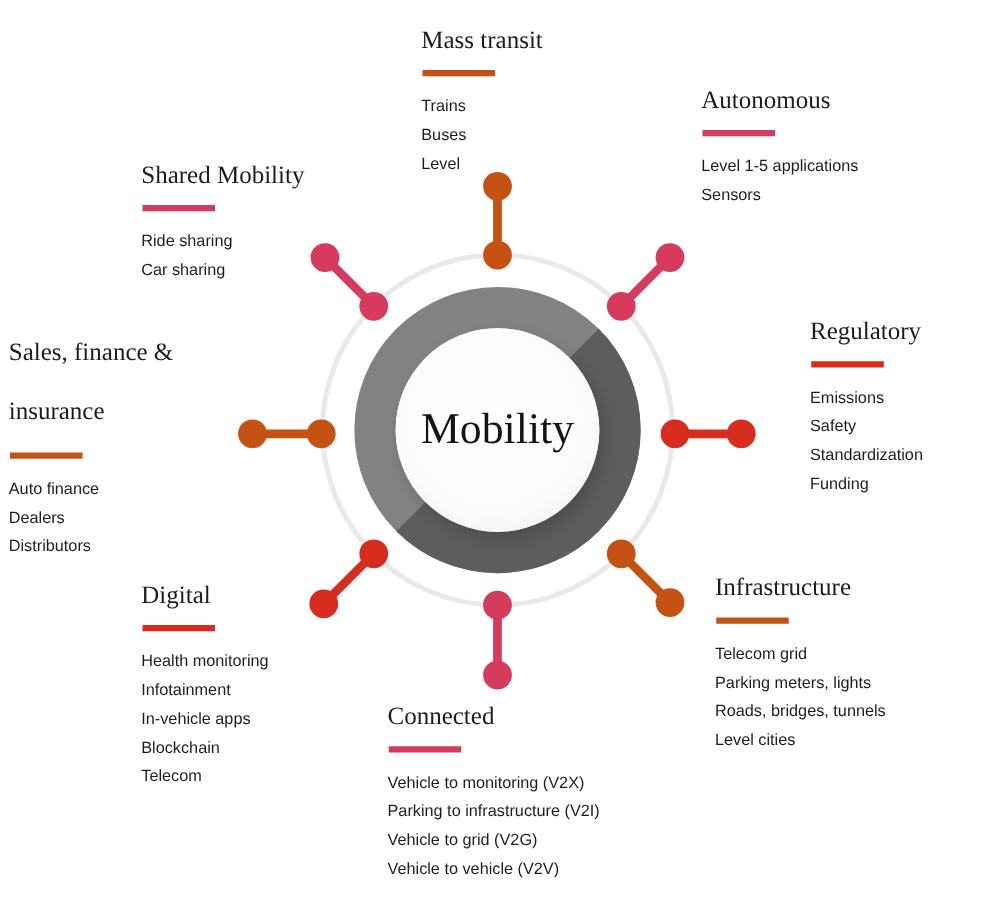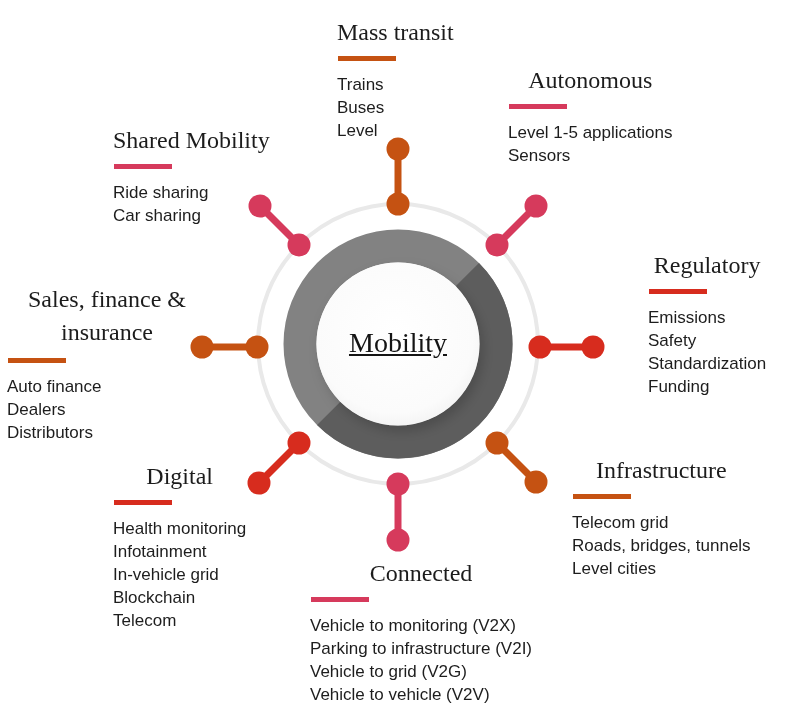--- a/index.html
+++ b/index.html
@@ -12,55 +12,53 @@
     font-family: "Liberation Sans", sans-serif;
   }
   .hub-svg { position: absolute; left: 0; top: 0; }
   .center-label {
     position: absolute;
     left: 298px;
     top: 323px;
     width: 200px;
     text-align: center;
     font-family: "Liberation Serif", serif;
-    font-size: 28px;
+    font-size: 35px;
     line-height: 40px;
     color: #141414;
-    text-decoration: underline;
   }
   .cat { position: absolute; }
   .cat h2 {
     margin: 0;
     font-family: "Liberation Serif", serif;
     font-weight: 400;
-    font-size: 24px;
+    font-size: 20px;
     line-height: 29px;
     color: #1c1c1c;
     white-space: nowrap;
-    text-align: center;
-  }
-  .cat.wrap h2 { white-space: normal; line-height: 33px; margin-top: 24px; }
+  }
+  .cat.wrap h2 { white-space: normal; line-height: 47px; }
   .accent-bar {
     display: block;
     width: 58px;
     height: 5px;
     margin: 9px 0 12px 1px;
     background: #999;
   }
   .cat ul {
     margin: 0;
     padding: 0;
     list-style: none;
-    font-size: 17px;
+    font-size: 13px;
     line-height: 23px;
     color: #1d1d1d;
     white-space: nowrap;
   }
   .pos-mass-transit  { left: 337px; top: 18px; }
-  .pos-autonomous    { left: 508px; top: 66px; }
+  .pos-autonomous    { left: 561px; top: 66px; }
   .pos-regulatory    { left: 648px; top: 251px; }
   .pos-infrastructure{ left: 572px; top: 456px; }
   .pos-connected     { left: 310px; top: 559px; }
   .pos-digital       { left: 113px; top: 462px; }
   .pos-sales         { left: 7px;   top: 259px; width: 200px; }
   .pos-shared        { left: 113px; top: 126px; }
 </style>
 </head>
 <body>
 
@@ -158,20 +156,21 @@
         <li>Standardization</li>
         <li>Funding</li>
       </ul>
   </section>
 
   <section class="cat pos-infrastructure">
     <h2>Infrastructure</h2>
     <span class="accent-bar" style="background: rgb(197, 82, 18);"></span>
     <ul>
         <li>Telecom grid</li>
+        <li>Parking meters, lights</li>
         <li>Roads, bridges, tunnels</li>
         <li>Level cities</li>
       </ul>
   </section>
 
   <section class="cat pos-connected">
     <h2>Connected</h2>
     <span class="accent-bar" style="background: rgb(214, 58, 92);"></span>
     <ul>
         <li>Vehicle to monitoring (V2X)</li>
@@ -180,21 +179,21 @@
         <li>Vehicle to vehicle (V2V)</li>
       </ul>
   </section>
 
   <section class="cat pos-digital">
     <h2>Digital</h2>
     <span class="accent-bar" style="background: rgb(215, 44, 30);"></span>
     <ul>
         <li>Health monitoring</li>
         <li>Infotainment</li>
-        <li>In-vehicle grid</li>
+        <li>In-vehicle apps</li>
         <li>Blockchain</li>
         <li>Telecom</li>
       </ul>
   </section>
 
   <section class="cat wrap pos-sales">
     <h2>Sales, finance &amp; insurance</h2>
     <span class="accent-bar" style="background: rgb(197, 82, 18);"></span>
     <ul>
         <li>Auto finance</li>

